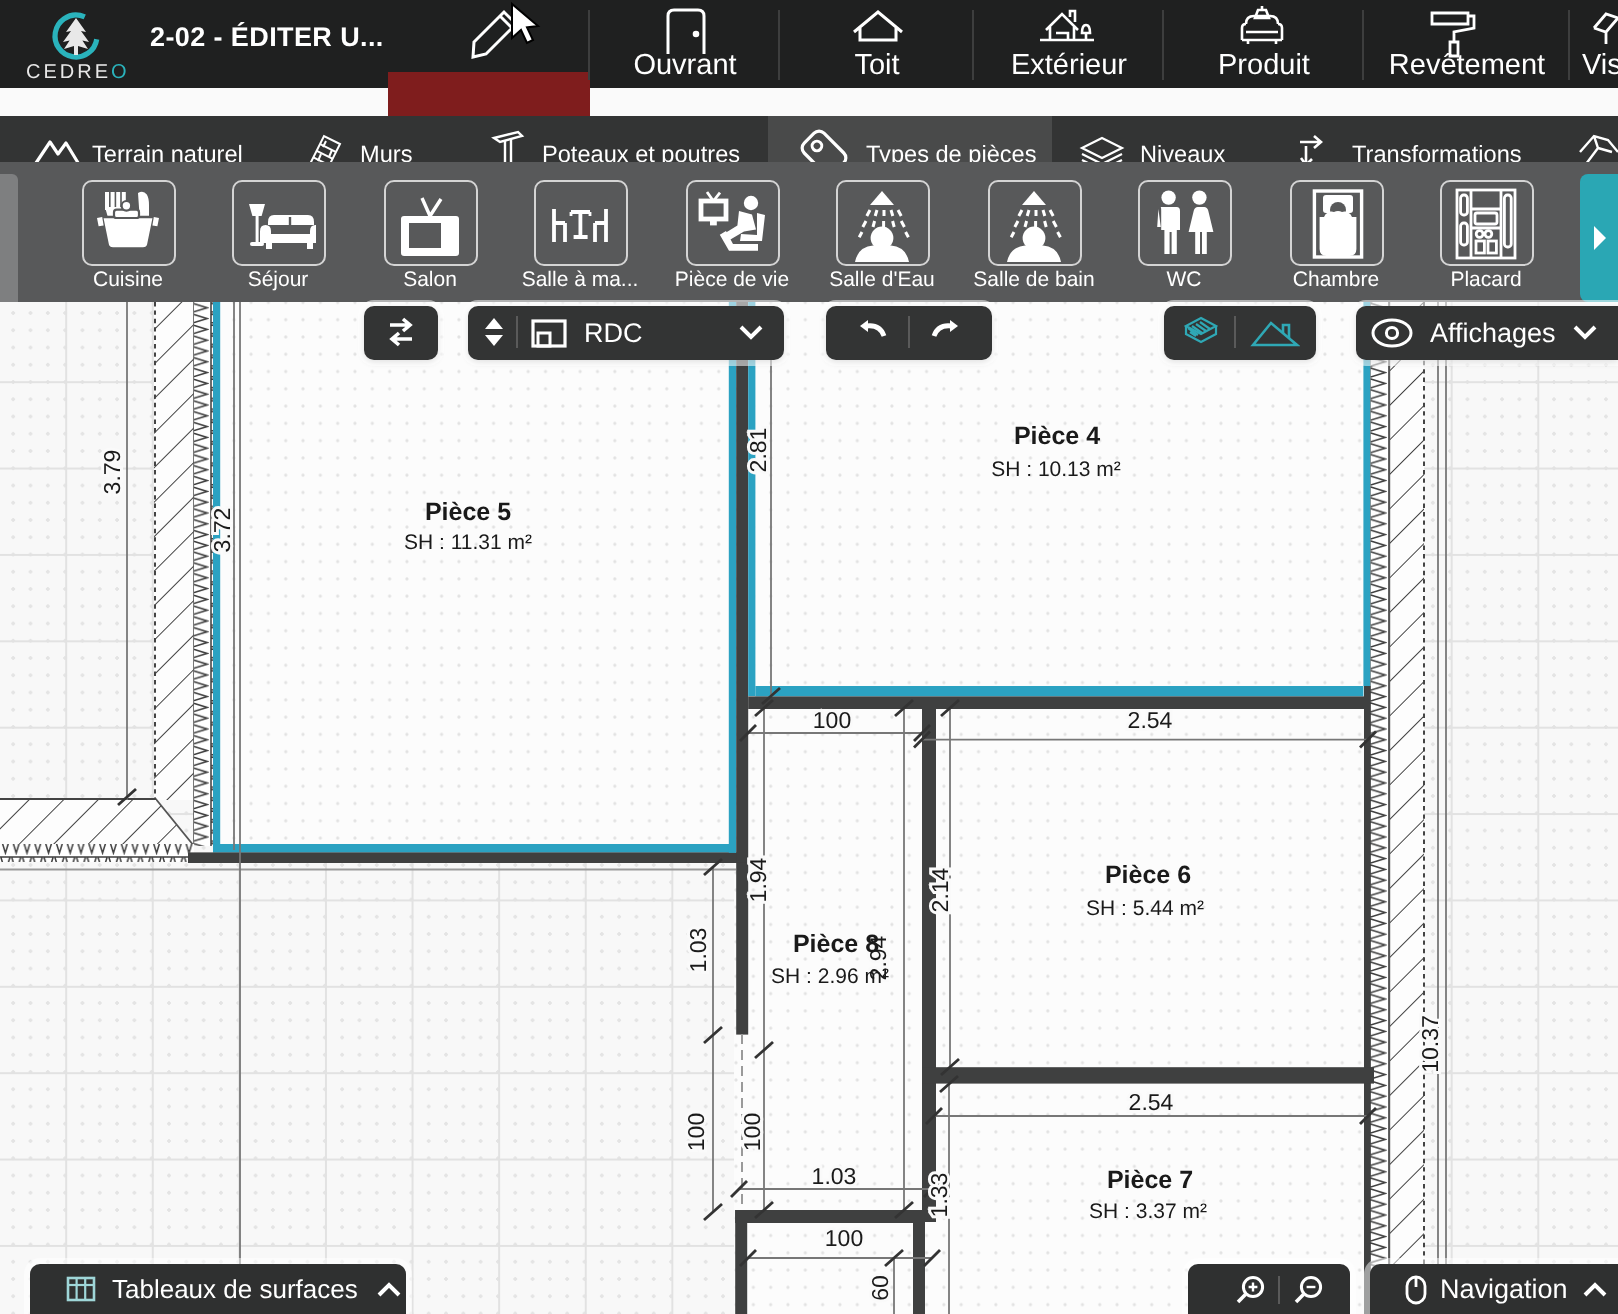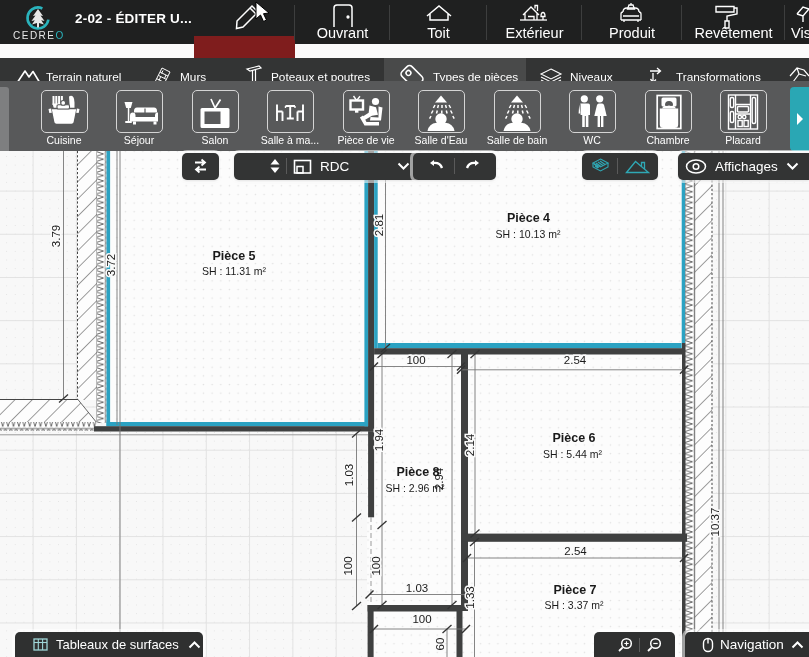--- a/index.html
+++ b/index.html
@@ -485,21 +485,21 @@
 </g>
 </svg>
 </div>
 
 <div class="panel" style="left:182px;top:152.5px;width:37px;height:27px;justify-content:center;">
   <svg width="19" height="16" viewBox="0 0 19 16">
     <path d="M4,4.5 H13 M10.5,1.5 L14,4.5 L10.5,7.5" stroke="#fff" stroke-width="1.8" fill="none"></path>
     <path d="M15,11.5 H6 M8.5,8.5 L5,11.5 L8.5,14.5" stroke="#fff" stroke-width="1.8" fill="none"></path>
   </svg>
 </div>
-<div class="panel" style="left:234px;top:152.5px;width:158px;height:27px;padding-left:28px;">
+<div class="panel" style="left:234px;top:152.5px;width:158px;height:27px;">
   <svg width="12" height="16" viewBox="0 0 12 16" style="margin-left:7px;">
     <path d="M6,1 L10.5,6.5 H1.5 Z" fill="#fff"></path>
     <path d="M6,15 L10.5,9.5 H1.5 Z" fill="#fff"></path>
   </svg>
   <div class="vsep" style="margin-left:5px;"></div>
   <svg width="19" height="17" viewBox="0 0 19 17" style="margin-left:6px;">
     <rect x="1.5" y="2.5" width="16" height="12.5" fill="none" stroke="#fff" stroke-width="1.6"></rect>
     <rect x="4" y="8.5" width="6" height="6.5" fill="none" stroke="#fff" stroke-width="1.5"></rect>
   </svg>
   <div style="font-size:13.5px;margin-left:8px;">RDC</div>

